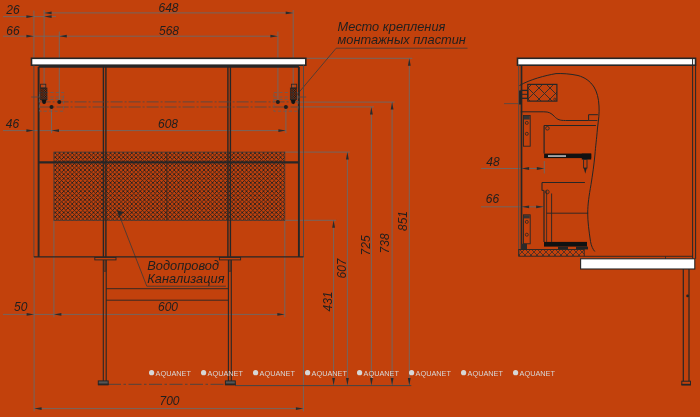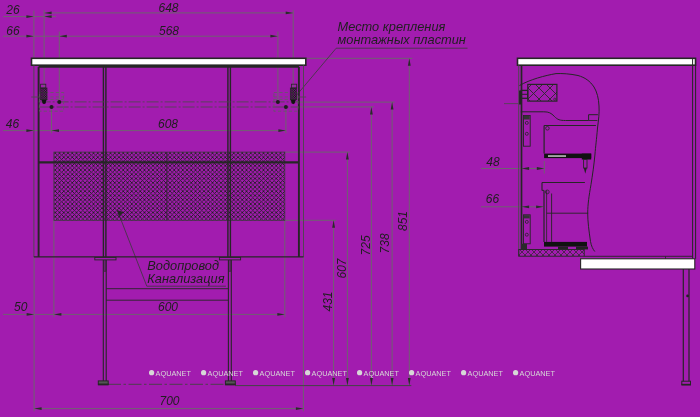--- a/index.html
+++ b/index.html
@@ -1,16 +1,16 @@
 <!DOCTYPE html>
 <html><head>
 <meta charset="utf-8">
 <style>
   html,body{margin:0;padding:0;background:#fff;}
-  #page{position:relative;width:700px;height:417px;background:#a21caf;overflow:hidden;}
+  #page{position:relative;width:700px;height:417px;background:#c2410c;overflow:hidden;}
   svg{position:absolute;left:0;top:0;}
   text{font-family:"Liberation Sans", sans-serif;}
 </style>
 </head>
 <body>
 <div id="page">
 <svg width="700" height="417" viewBox="0 0 700 417">
 <defs>
   <pattern id="xh" width="4.25" height="4.25" patternUnits="userSpaceOnUse">
     <path d="M0 0L4.25 4.25M4.25 0L0 4.25" stroke="#1f1f1f" stroke-width="0.82"></path>

